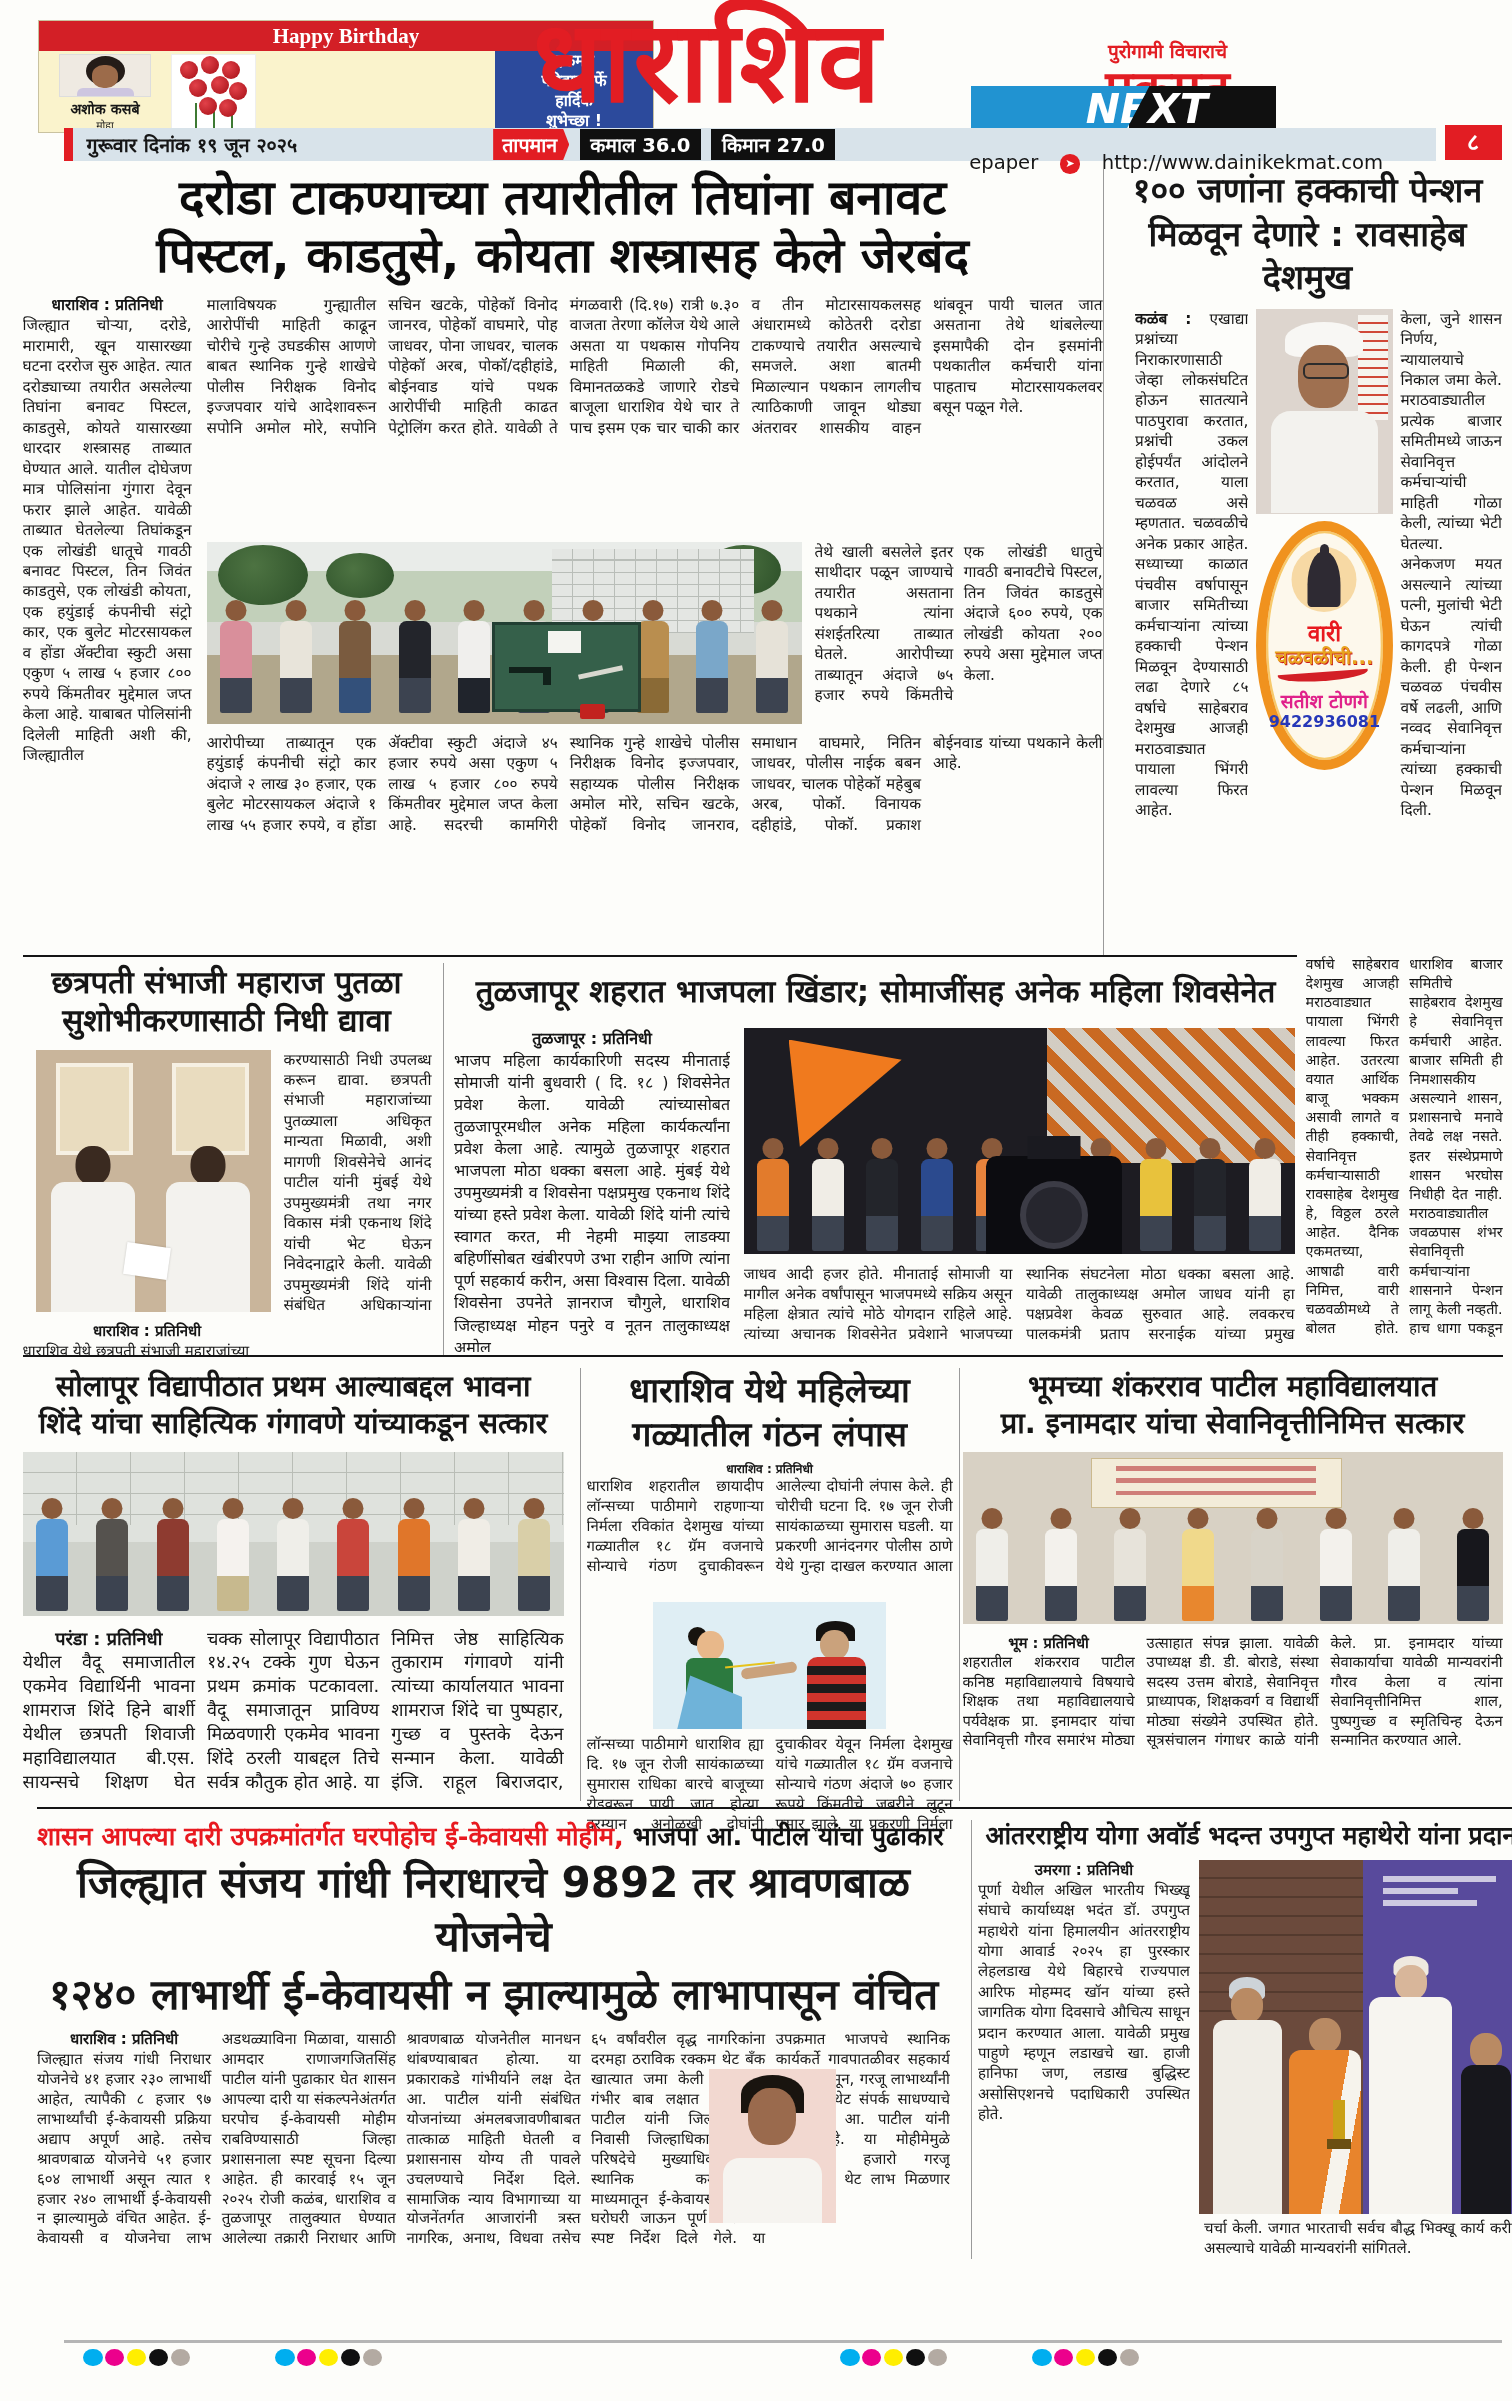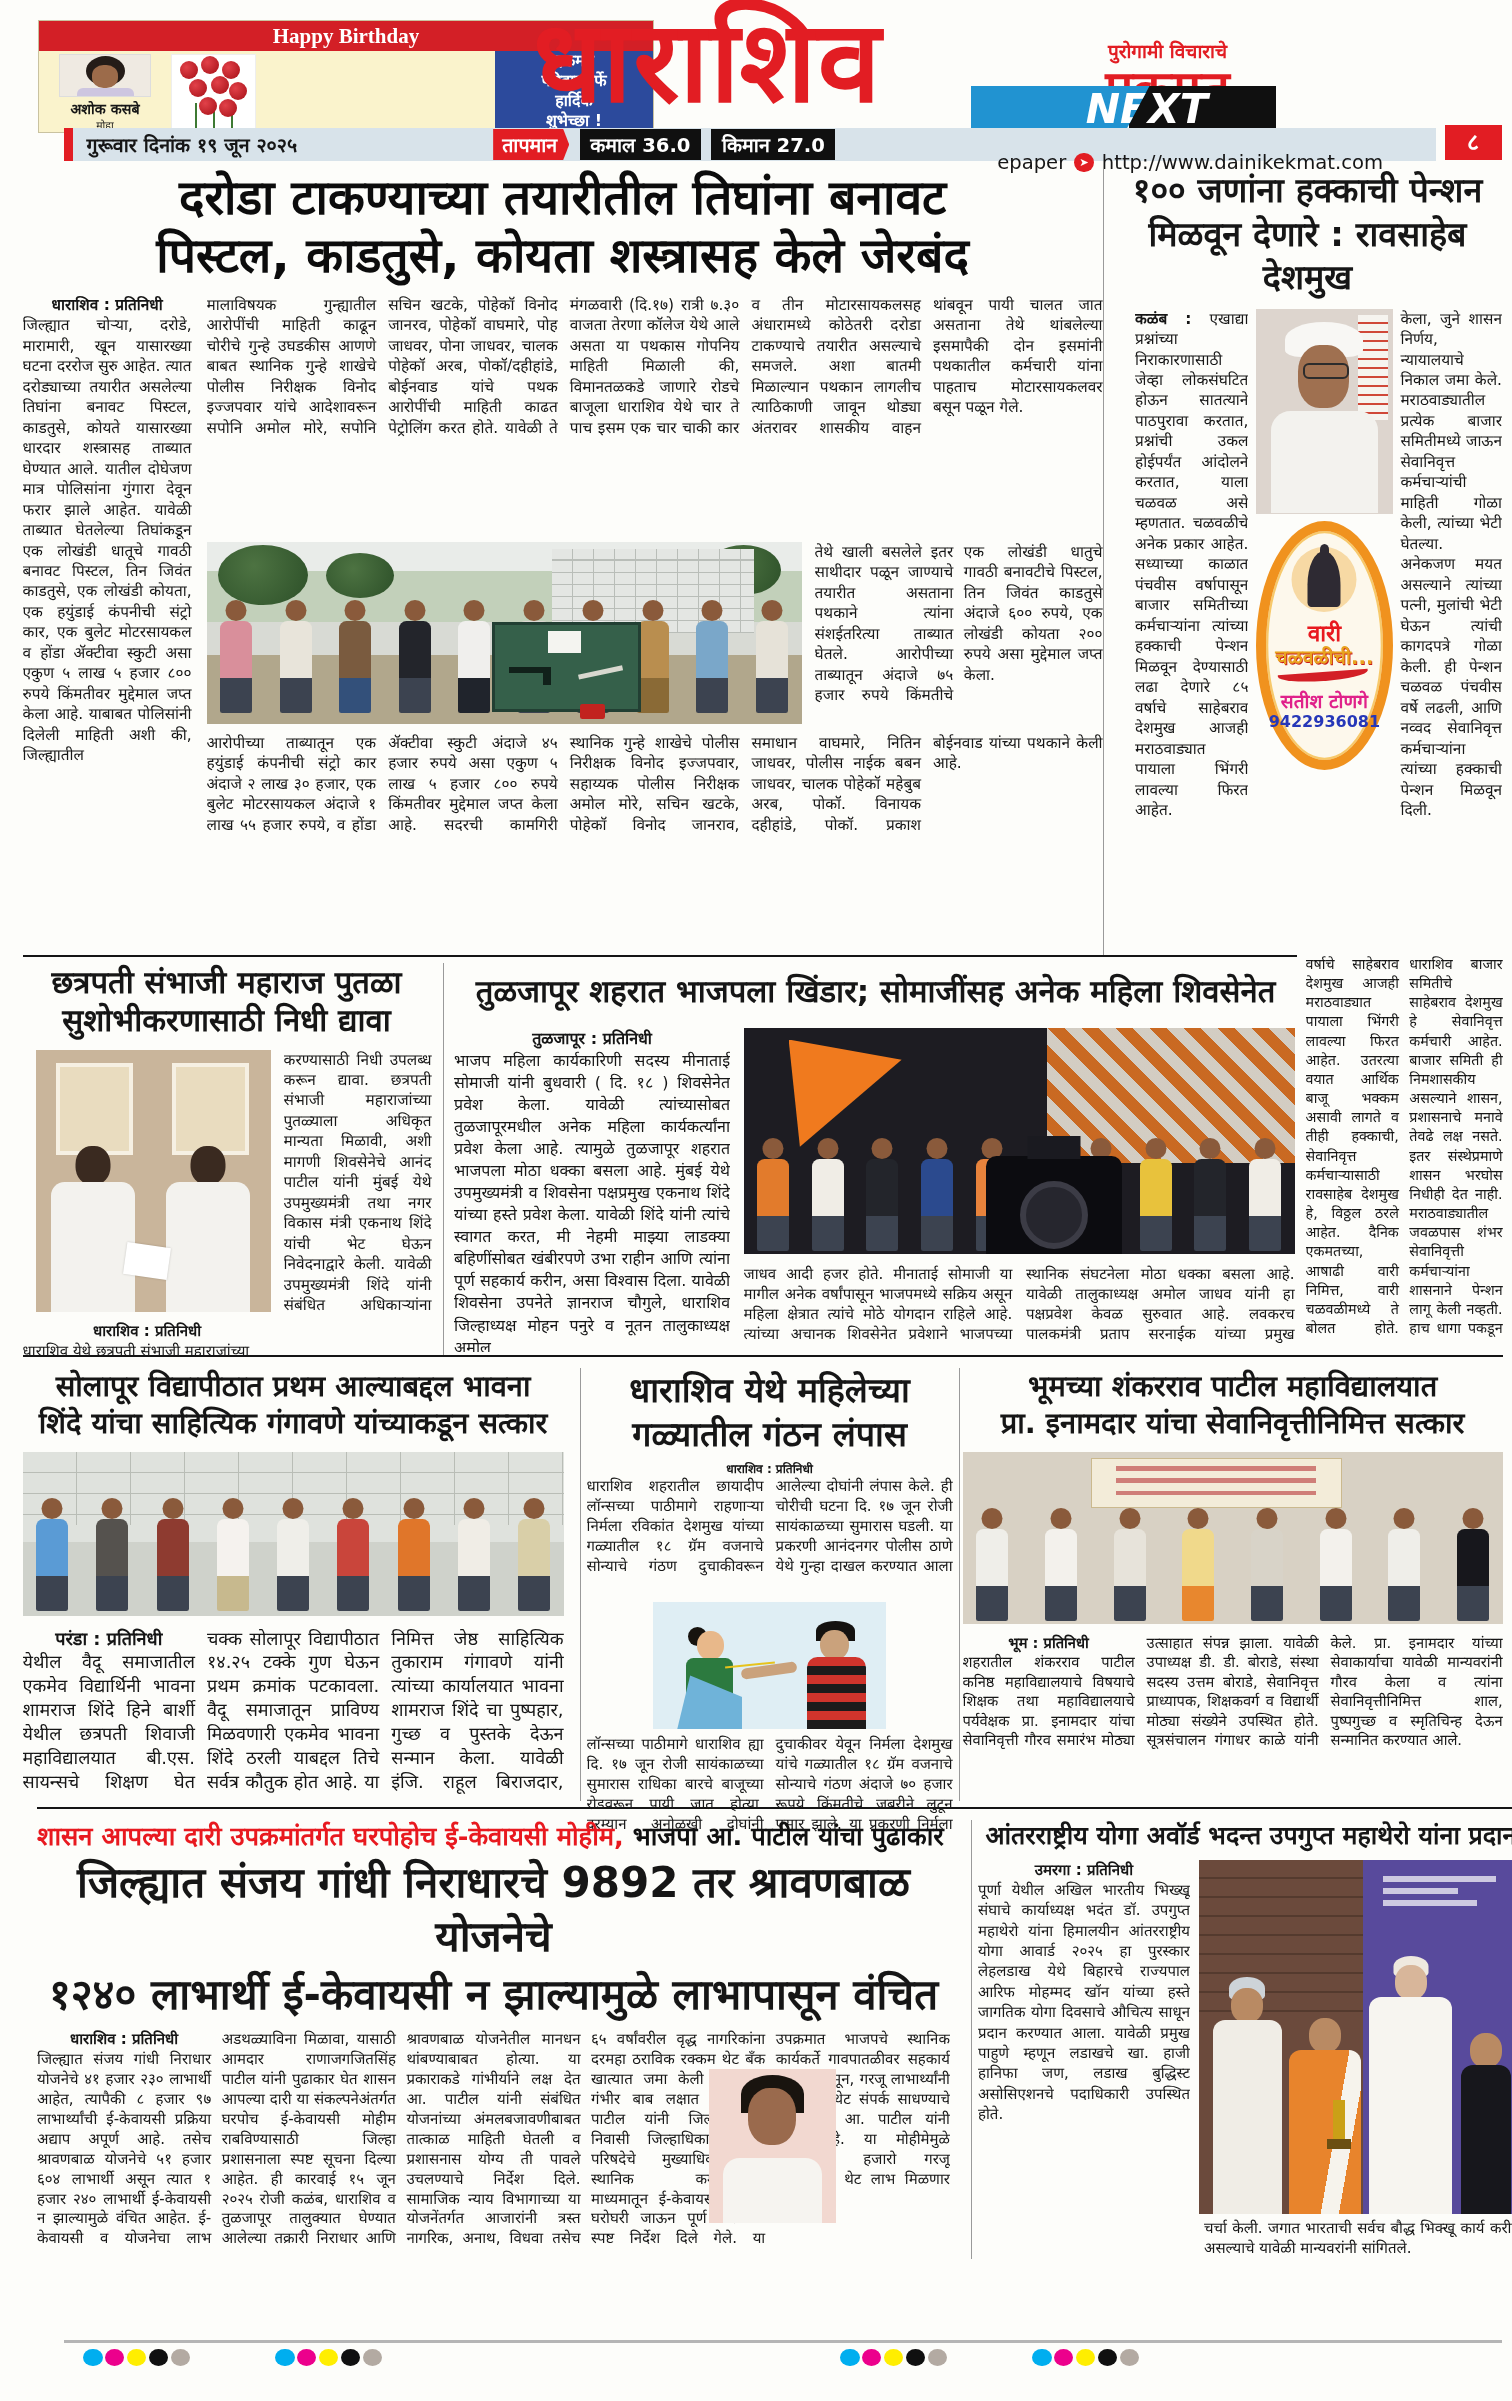--- a/index.html
+++ b/index.html
@@ -39,21 +39,21 @@
            font-size:23px;font-weight:bold;text-align:center;line-height:35px;}
 
   
   .datebar{position:absolute;left:64px;top:128px;width:1372px;height:33px;background:#d8e3ea;
            display:flex;align-items:center;font-size:19.6px;}
   .datebar .redtick{width:9px;height:33px;background:#e21d23;margin-right:13.6px;}
   .datebar .date{font-weight:bold;}
   .tbox{background:#e21d23;color:#fff;font-weight:bold;padding:2.3px 12px 2.3px 9px;margin-left:196px;
         clip-path:polygon(0 0,92% 0,100% 50%,92% 100%,0 100%);}
   .kbox{background:#101010;color:#fff;font-weight:bold;padding:2.3px 10.5px;margin-left:10.5px;}
-  .epaper{margin-left:auto;margin-right:53px;display:flex;align-items:center;gap:8px;margin-top:36px;}
+  .epaper{margin-left:auto;margin-right:53px;display:flex;align-items:flex-end;gap:22px;margin-top:36px;}
   .ep-ic{width:19.6px;height:19.6px;border-radius:50%;background:#e21d23;color:#fff;font-size:11.3px;
          text-align:center;line-height:19.6px;font-style:normal;}
 
   
   .kick-red{color:#e8191f;font-weight:800;}
   .kick-blk{color:#101010;font-weight:800;}
   .bodytxt{font-size:15.4px;line-height:1.33;}
   .rule-r{border-right:0.8px solid #9a9a9a;}
 
   

